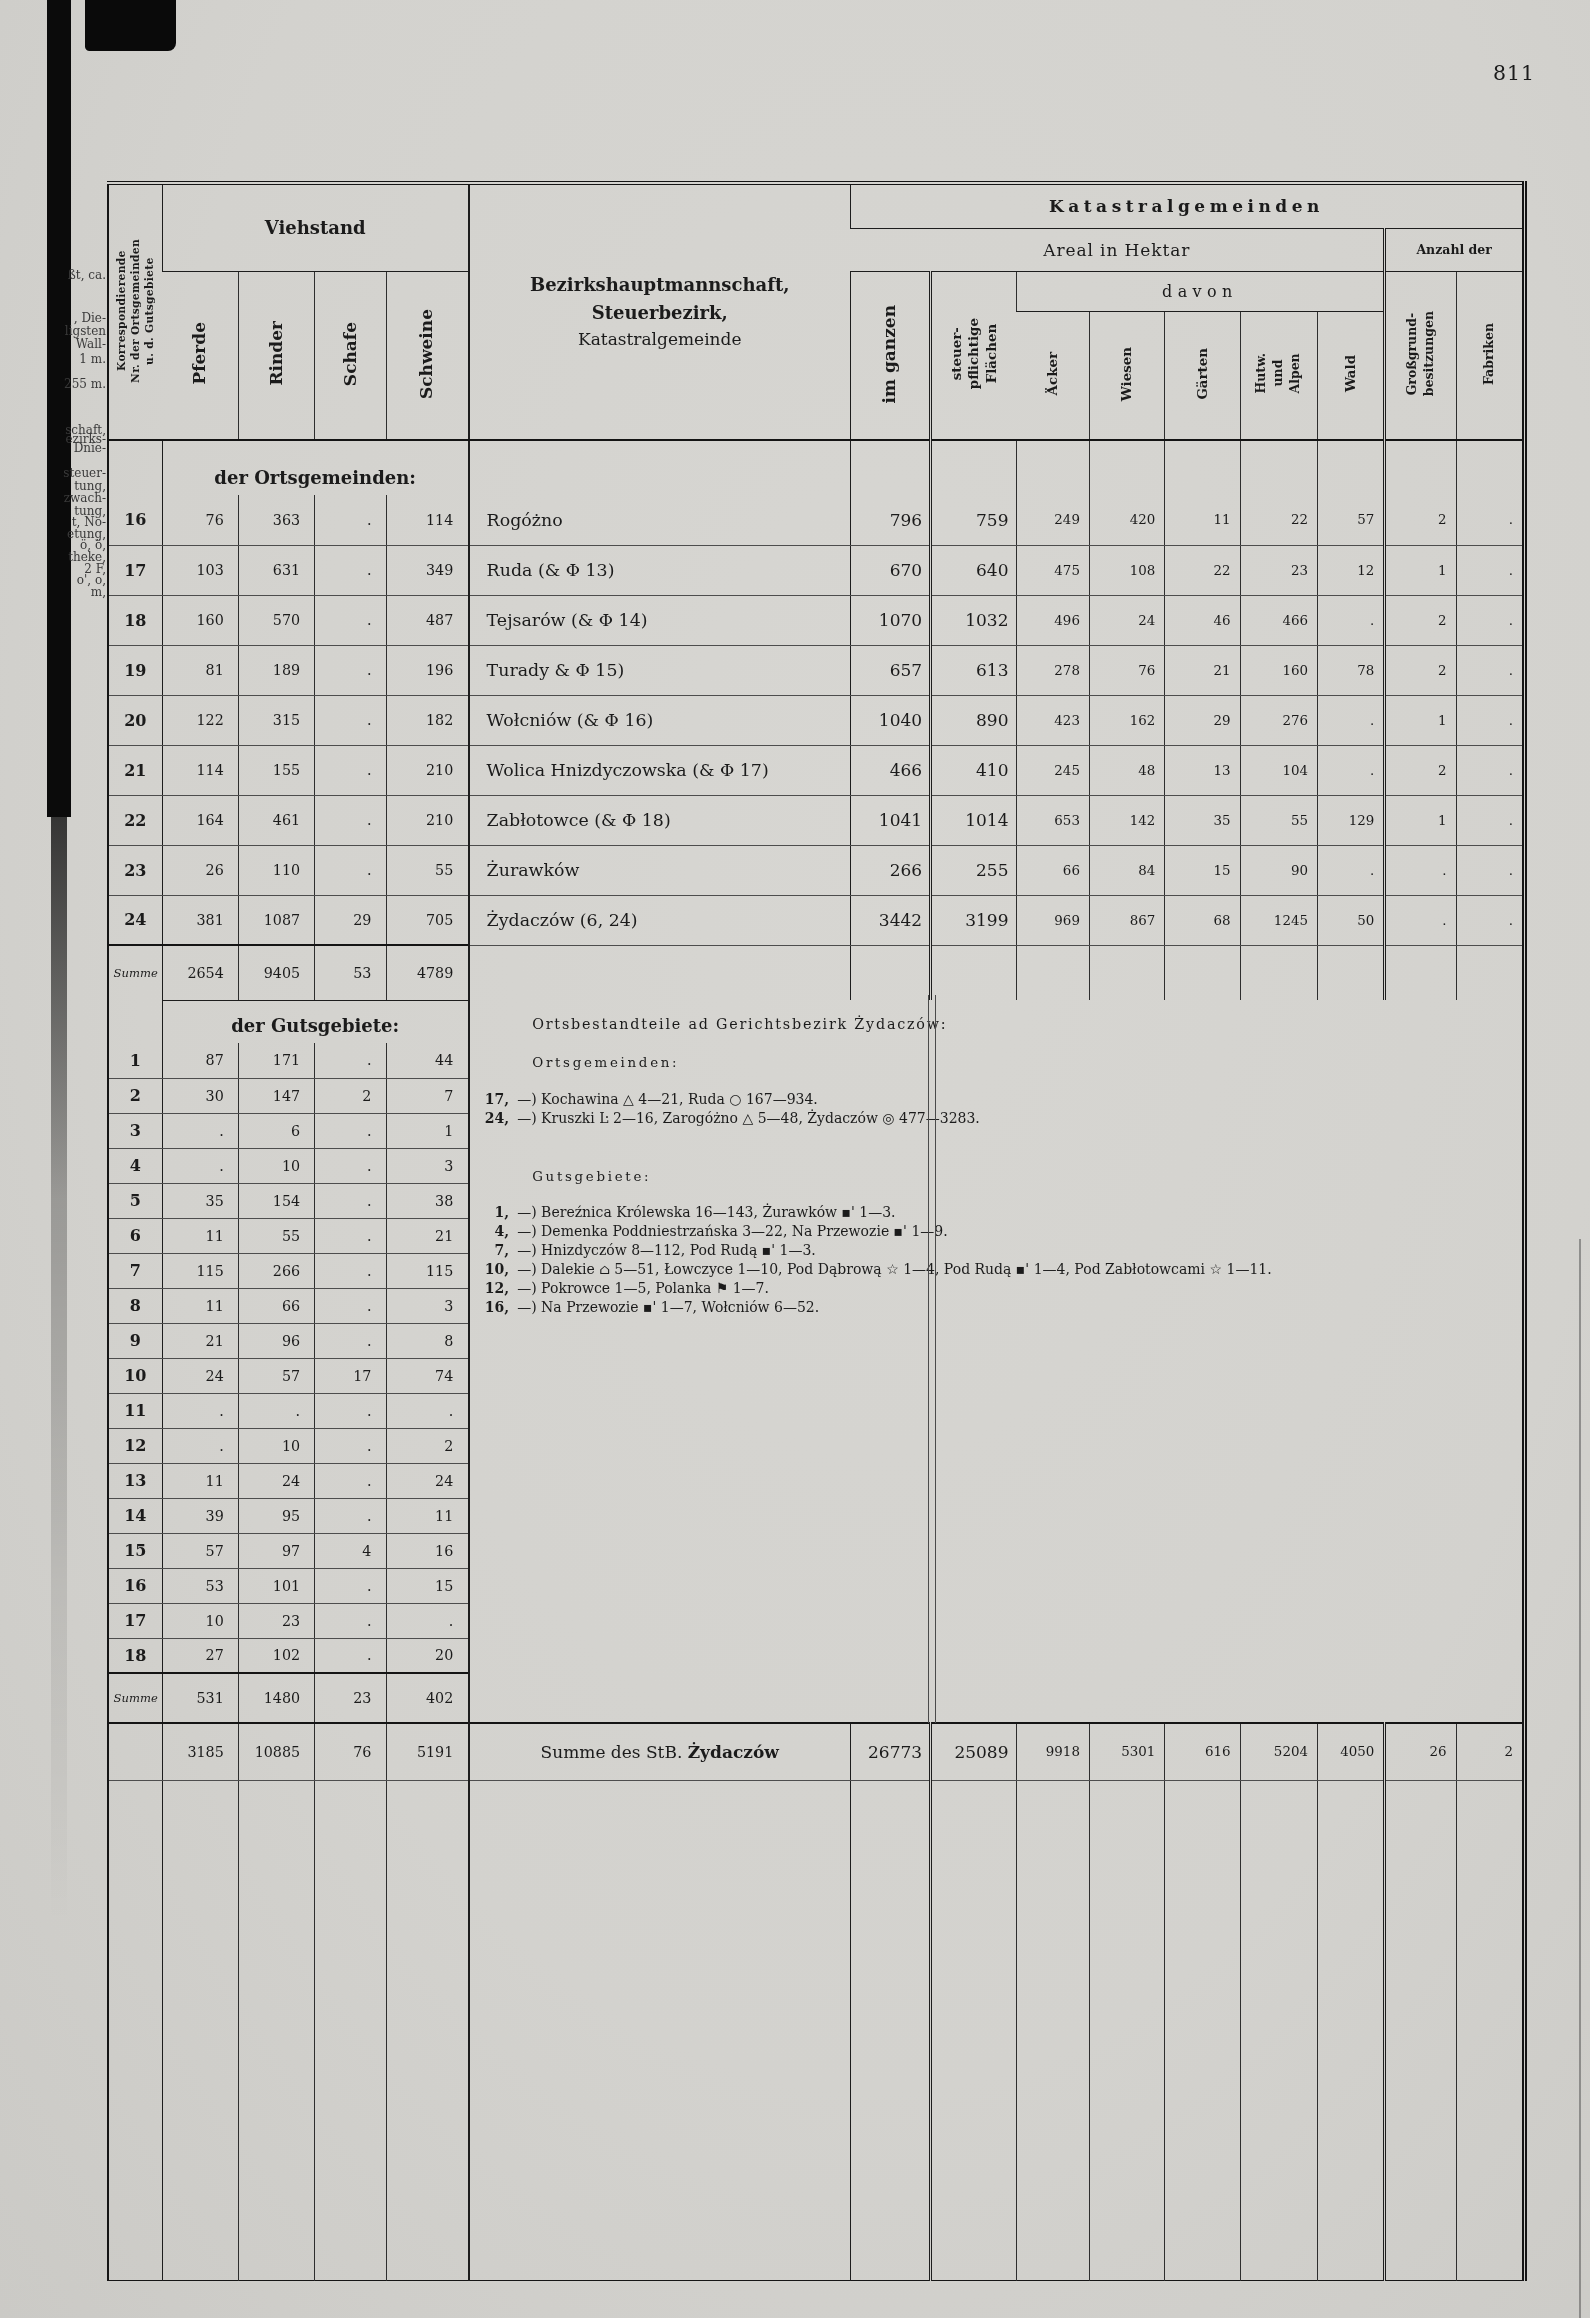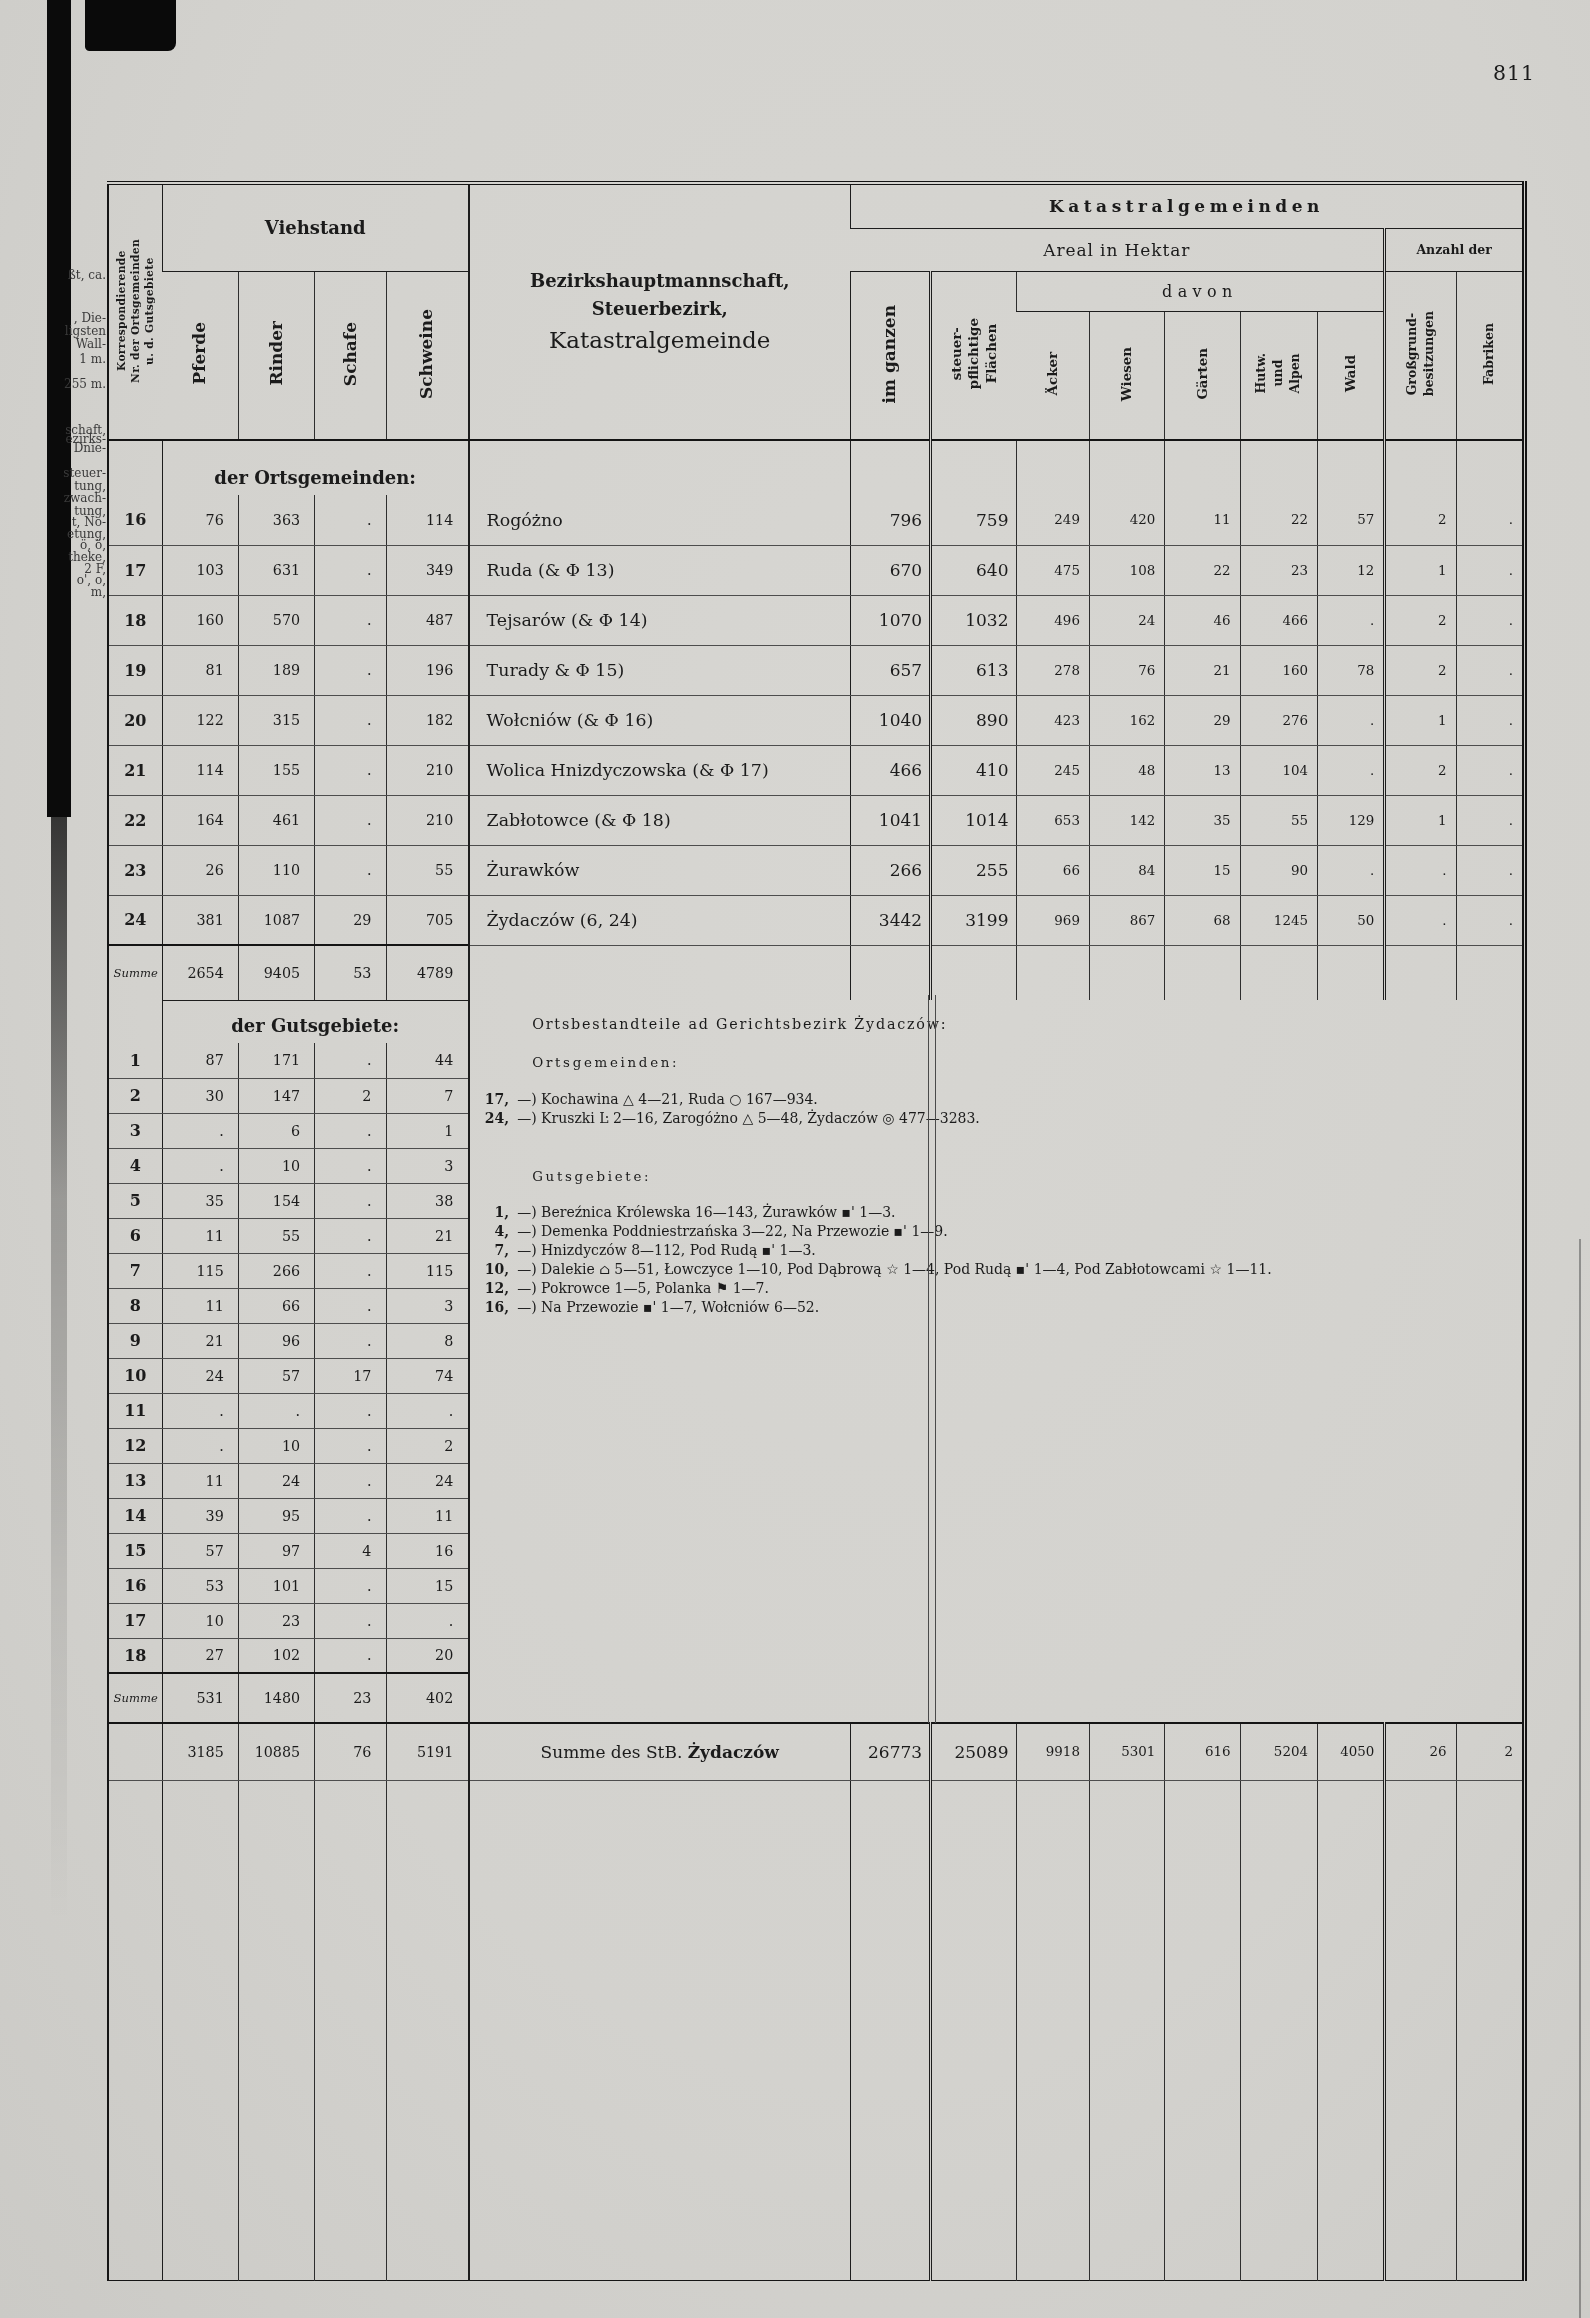--- a/index.html
+++ b/index.html
@@ -52,21 +52,21 @@
   .lab3 { font-size:13.4px; font-weight:bold; line-height:1.3; }
   .lab4 { font-size:12.5px; font-weight:bold; line-height:1.35; }
 
   .vieh { text-align:center; font-size:18px; font-weight:bold; }
   .kata { text-align:center; font-size:17px; font-weight:bold; letter-spacing:4.5px; }
   .areal { text-align:center; font-size:17px; letter-spacing:0.9px; }
   .anz { text-align:center; font-size:12.5px; font-weight:bold; }
   .davon { text-align:center; font-size:16px; letter-spacing:5.4px; }
   .namecol { text-align:center; vertical-align:middle; }
   .nh1 { font-size:18px; font-weight:bold; line-height:1.55; }
-  .nh2 { font-size:23px; line-height:1.5; }
+  .nh2 { font-size:17px; line-height:1.5; }
 
   .secHead { font-size:18px; font-weight:bold; text-align:center; vertical-align:bottom; padding-bottom:7.1px; }
   .num { text-align:right; font-size:14.3px; padding-right:14.3px; }
   .nrv { font-weight:bold; font-size:16px; text-align:center; padding-right:0; }
   .big { font-size:17px; padding-right:7.1px; }
   .sm  { font-size:13.4px; padding-right:9px; }
   .nameCell { font-size:17.4px; padding-left:17px; white-space:nowrap; }
   tr.rdata > td, tr.rgrow > td { border-bottom:0.9px solid #4d4d4d; }
   .sumlab { font-style:italic; font-size:11.6px; padding-left:4.5px; color:#222; }
   .topH { border-top:2.7px solid #141414; }

